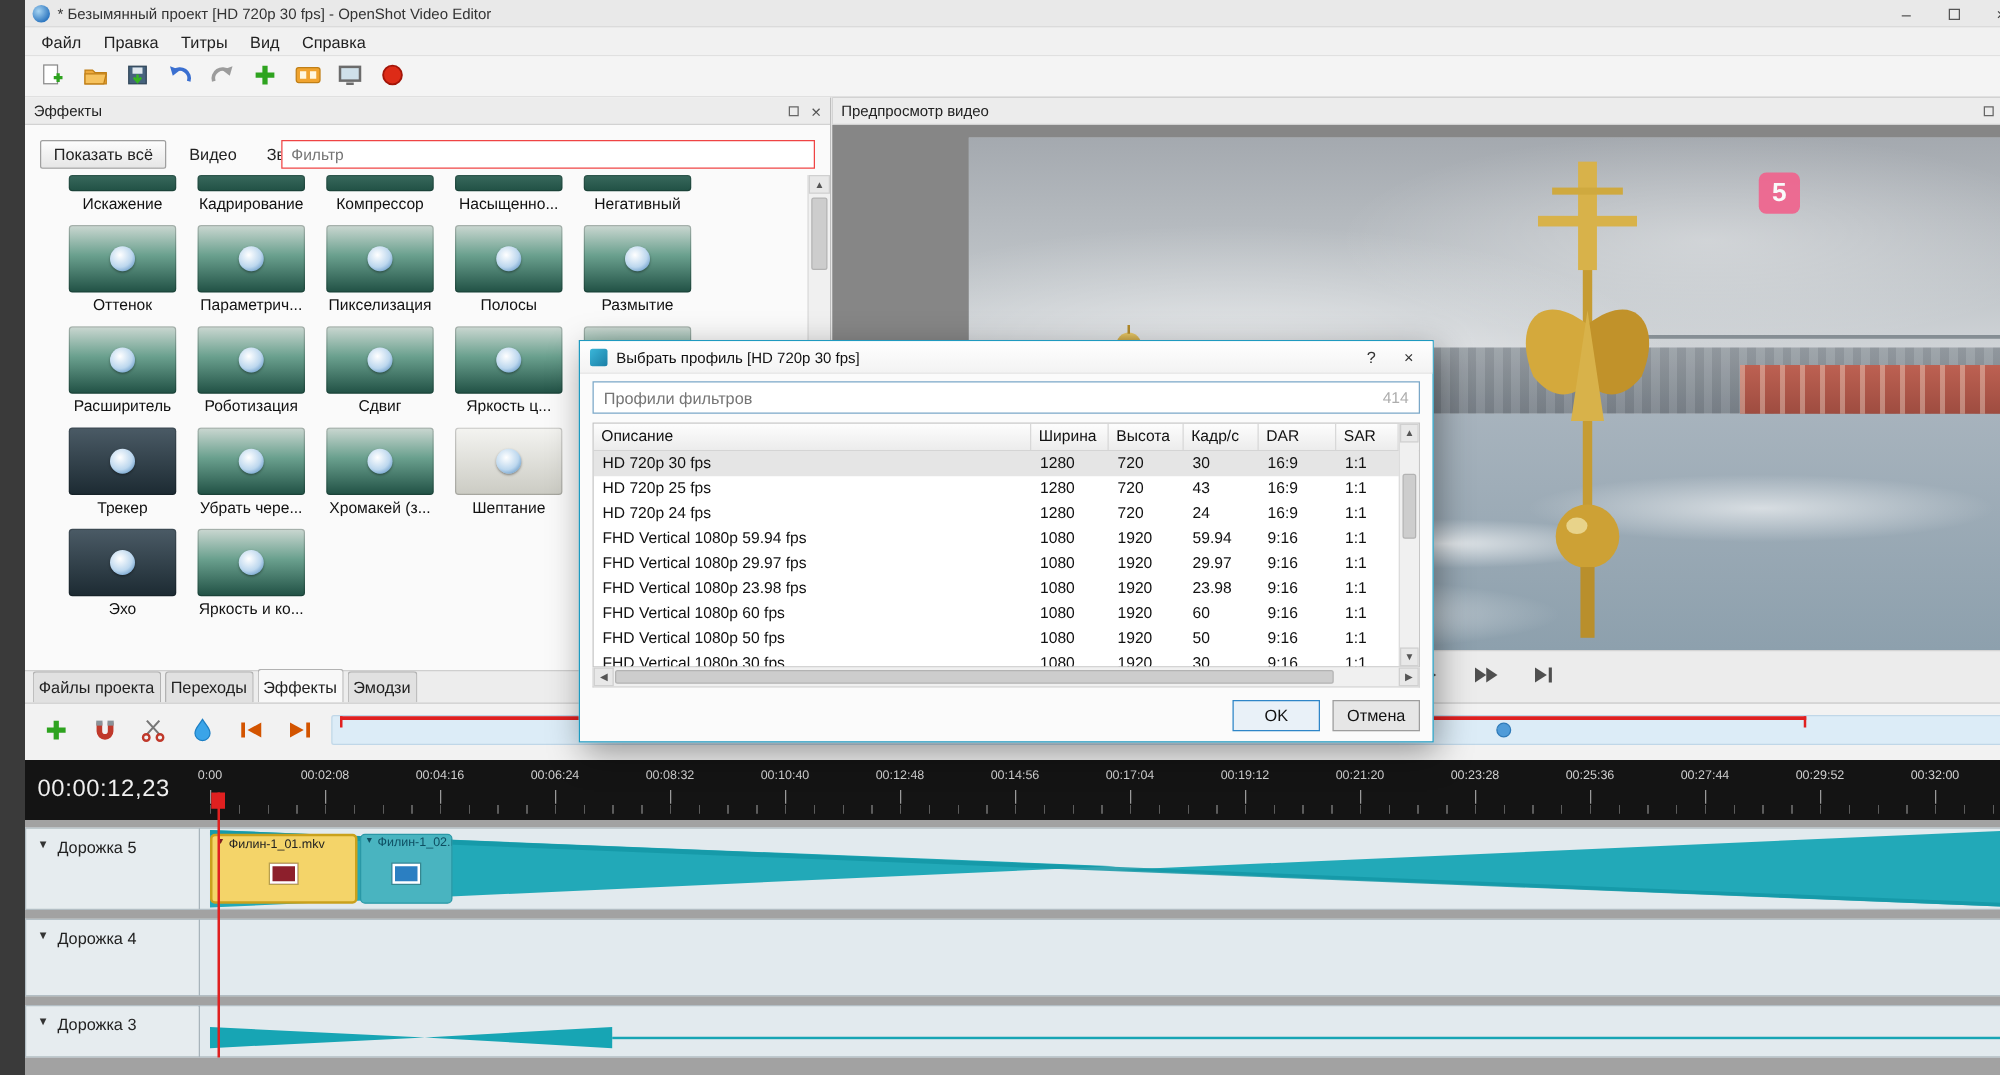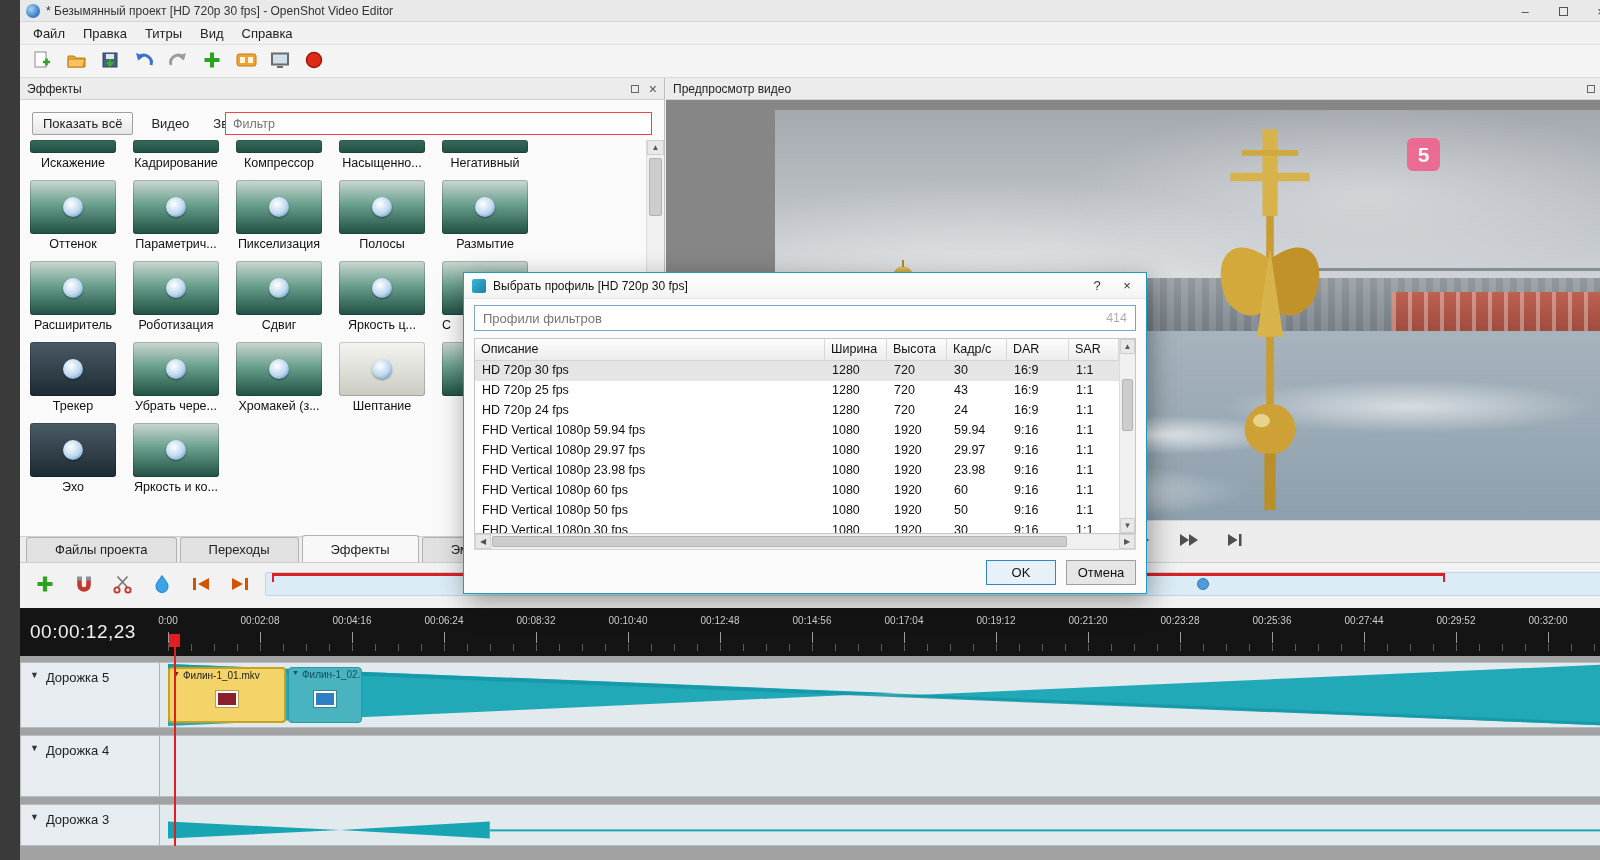--- a/index.html
+++ b/index.html
@@ -32,37 +32,37 @@
   .float-box { width:8px; height:8px; border:1px solid #666; display:inline-block; }
   .close-x { font-size:14px; color:#555; line-height:1; }
 
   .effects-panel { position:absolute; left:0; top:78px; width:645px; height:484px; background:#fafafa;
                    border-right:1px solid #bdbdbd; }
   .fx-tabs { position:absolute; left:12px; right:10px; top:32px; height:26px; display:flex; align-items:center; gap:12px; }
   .fx-tab { font-size:13px; border:0; background:transparent; padding:3px 6px; font-family:inherit; color:#222;}
   .fx-tab.active { border:1px solid #9f9f9f; border-radius:2px; background:linear-gradient(#fdfdfd,#e6e6e6); padding:3px 10px;}
   .fx-filter { flex:1; height:23px; border:1px solid #ef4444; padding:0 7px; font-size:12.5px; font-family:inherit; background:#fff;}
   .fx-grid-wrap { position:absolute; left:0; right:22px; top:62px; bottom:28px; overflow:hidden; }
-  .effects-grid { display:grid; grid-template-columns:repeat(5, 86px); column-gap:17px; row-gap:10px; padding-left:10px; }
+  .effects-grid { display:grid; grid-template-columns:repeat(5, 86px); column-gap:17px; row-gap:10px; padding-left:35px; }
   .effect-cell { width:86px; text-align:center; }
   .thumb { width:86px; height:54px; border-radius:3px; position:relative;
            background:linear-gradient(180deg,#ccd8d2 0%, #6aa08e 45%, #205044 100%);
            box-shadow:0 0 0 1px rgba(0,0,0,.18) inset; }
   .thumb.v-dark  { background:linear-gradient(180deg,#4b5b66,#1c2a32); }
   .thumb.v-light { background:linear-gradient(180deg,#f4f4f1,#cbcbc3); }
   .reel { position:absolute; left:50%; top:50%; width:20px; height:20px; margin:-10px 0 0 -10px; border-radius:50%;
           background:radial-gradient(circle at 40% 35%, #ffffff, #bcd7ee 55%, #3f7cb5); box-shadow:0 1px 2px rgba(0,0,0,.4);}
   .effect-cell.clipped .thumb { height:13px; background:linear-gradient(180deg,#39695d,#205044); }
   .fx-label { font-size:12.5px; color:#111; margin-top:3px; white-space:nowrap; overflow:hidden; }
   .fx-scroll { position:absolute; right:0; top:62px; bottom:28px; width:18px; background:#f0f0f0; border-left:1px solid #dadada; }
   .sb-arrow { height:15px; display:flex; align-items:center; justify-content:center; font-size:8px; color:#555; background:#e8e8e8; border:1px solid #d0d0d0;}
   .fx-thumbv { position:absolute; left:2px; right:2px; top:18px; height:58px; background:#cdcdcd; border:1px solid #b3b3b3; border-radius:2px;}
   .panel-tabs { position:absolute; left:0; right:0; bottom:0; height:26px; background:#ededed; border-top:1px solid #cfcfcf;
                 display:flex; align-items:flex-end; padding-left:6px; gap:3px; }
-  .ptab { font-size:13px; padding:4px 28px 5px; border:1px solid #b2b2b2; border-bottom:none; background:#e1e1e1;
+  .ptab { font-size:13px; padding:4px 4px 5px; border:1px solid #b2b2b2; border-bottom:none; background:#e1e1e1;
           border-radius:3px 3px 0 0; margin-bottom:0; color:#222; }
   .ptab.active { background:#f8f8f8; padding-top:6px; }
 
   
   .preview-panel { position:absolute; left:646px; top:78px; right:0; height:484px; background:#8a8a8a; }
   .preview-body { position:absolute; left:0; right:0; top:22px; bottom:42px; background:#868686; }
   .video { position:absolute; left:109px; top:10px; right:0; bottom:0; overflow:hidden; background:#b9bec2; }
   .sky { position:absolute; inset:0;
          background:
            radial-gradient(ellipse 60% 40% at 25% 45%, rgba(255,255,255,.55), transparent 70%),

